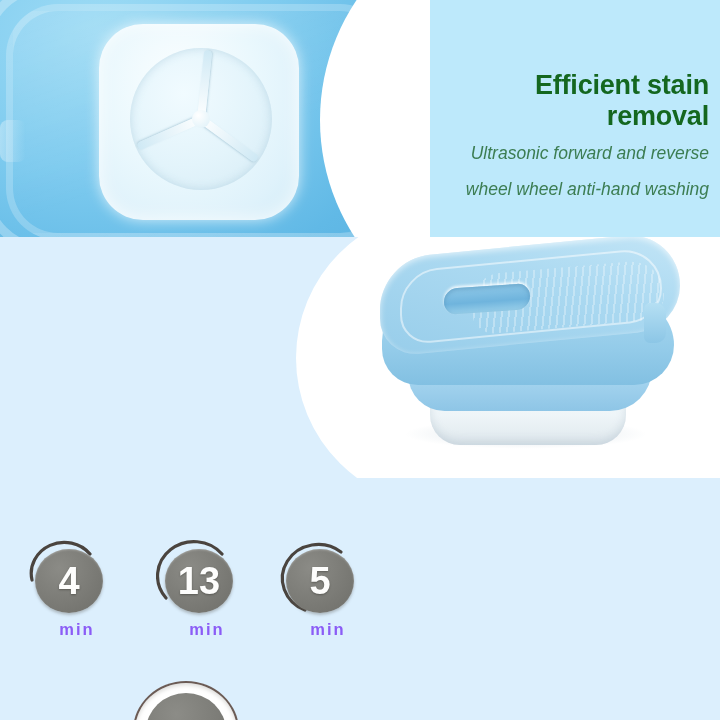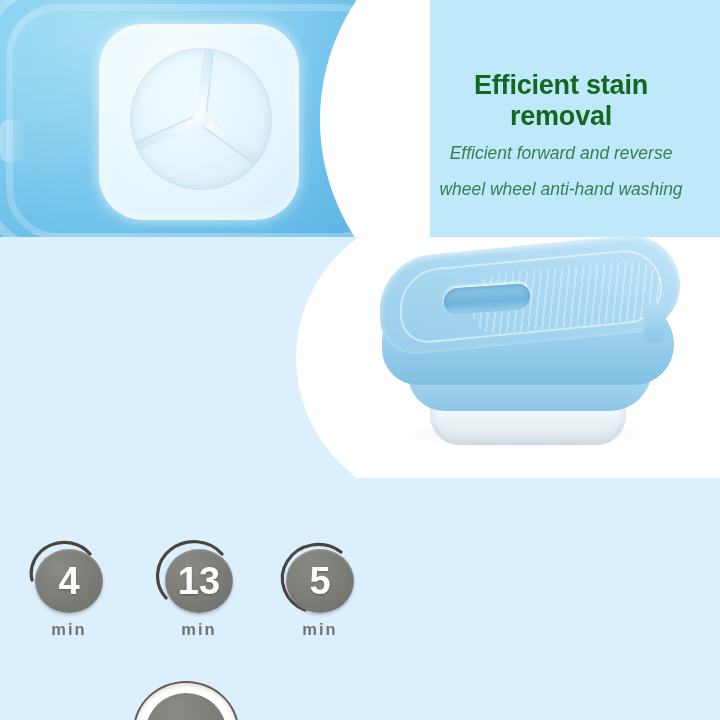--- a/index.html
+++ b/index.html
@@ -35,21 +35,21 @@
     letter-spacing: -0.2px;
     margin: 0;
   }
   .subline {
     color: #3c7d52;
     font-style: italic;
     margin: 0;
   }
 
   
-  #text-1 { left: 430px; top: 70px; width: 262px; text-align: center; }
+  #text-1 { left: 447px; top: 70px; width: 262px; text-align: right; }
   #text-1 .headline { font-size: 27px; line-height: 31px; }
   #text-1 .subline  { font-size: 17.5px; line-height: 29px; margin-top: 7px; }
 
   
   .photo { position: absolute; overflow: hidden; }
 
   
   #photo-1 { left: 0; top: 0; width: 430px; height: 237px; }
   #photo-1 .tub-bg {
     position: absolute; left: -60px; top: -40px; width: 500px; height: 330px;
@@ -205,23 +205,23 @@
   .timer-btn .num {
     position: absolute; left: 9px; top: 9px; width: 68px; height: 64px;
     display: flex; align-items: center; justify-content: center;
     color: #fdfdfc;
     font-weight: bold;
     font-size: 38px;
     line-height: 1;
     text-shadow: 0 1px 2px rgba(60,60,55,0.55);
   }
   .timer-btn .unit {
-    position: absolute; left: 0; top: 80px; width: 86px;
+    position: absolute; left: 8px; top: 80px; width: 86px;
     text-align: center;
-    color: #737373;
+    color: #8b5cf6;
     font-weight: bold;
     font-size: 16.5px;
     letter-spacing: 2px;
   }
   #btn-4  { left: 26px;  top: 540px; }
   #btn-10 { left: 156px; top: 540px; }
   #btn-5  { left: 277px; top: 540px; }
   #power-btn {
     position: absolute; left: 135px; top: 683px; width: 102px; height: 96px;
   }
@@ -255,21 +255,21 @@
         <div class="blade b1"></div>
         <div class="blade b2"></div>
         <div class="blade b3"></div>
       </div>
       <div class="hub"></div>
       <div class="white-arc"></div>
     </div>
 
     <div class="text-block" id="text-1">
       <p class="headline">Efficient stain removal</p>
-      <p class="subline">Efficient forward and reverse</p>
+      <p class="subline">Ultrasonic forward and reverse</p>
       <p class="subline">wheel wheel anti-hand washing</p>
     </div>
 
   </div>
 
   <div class="section" id="section-2">
 
     
 
   </div>

